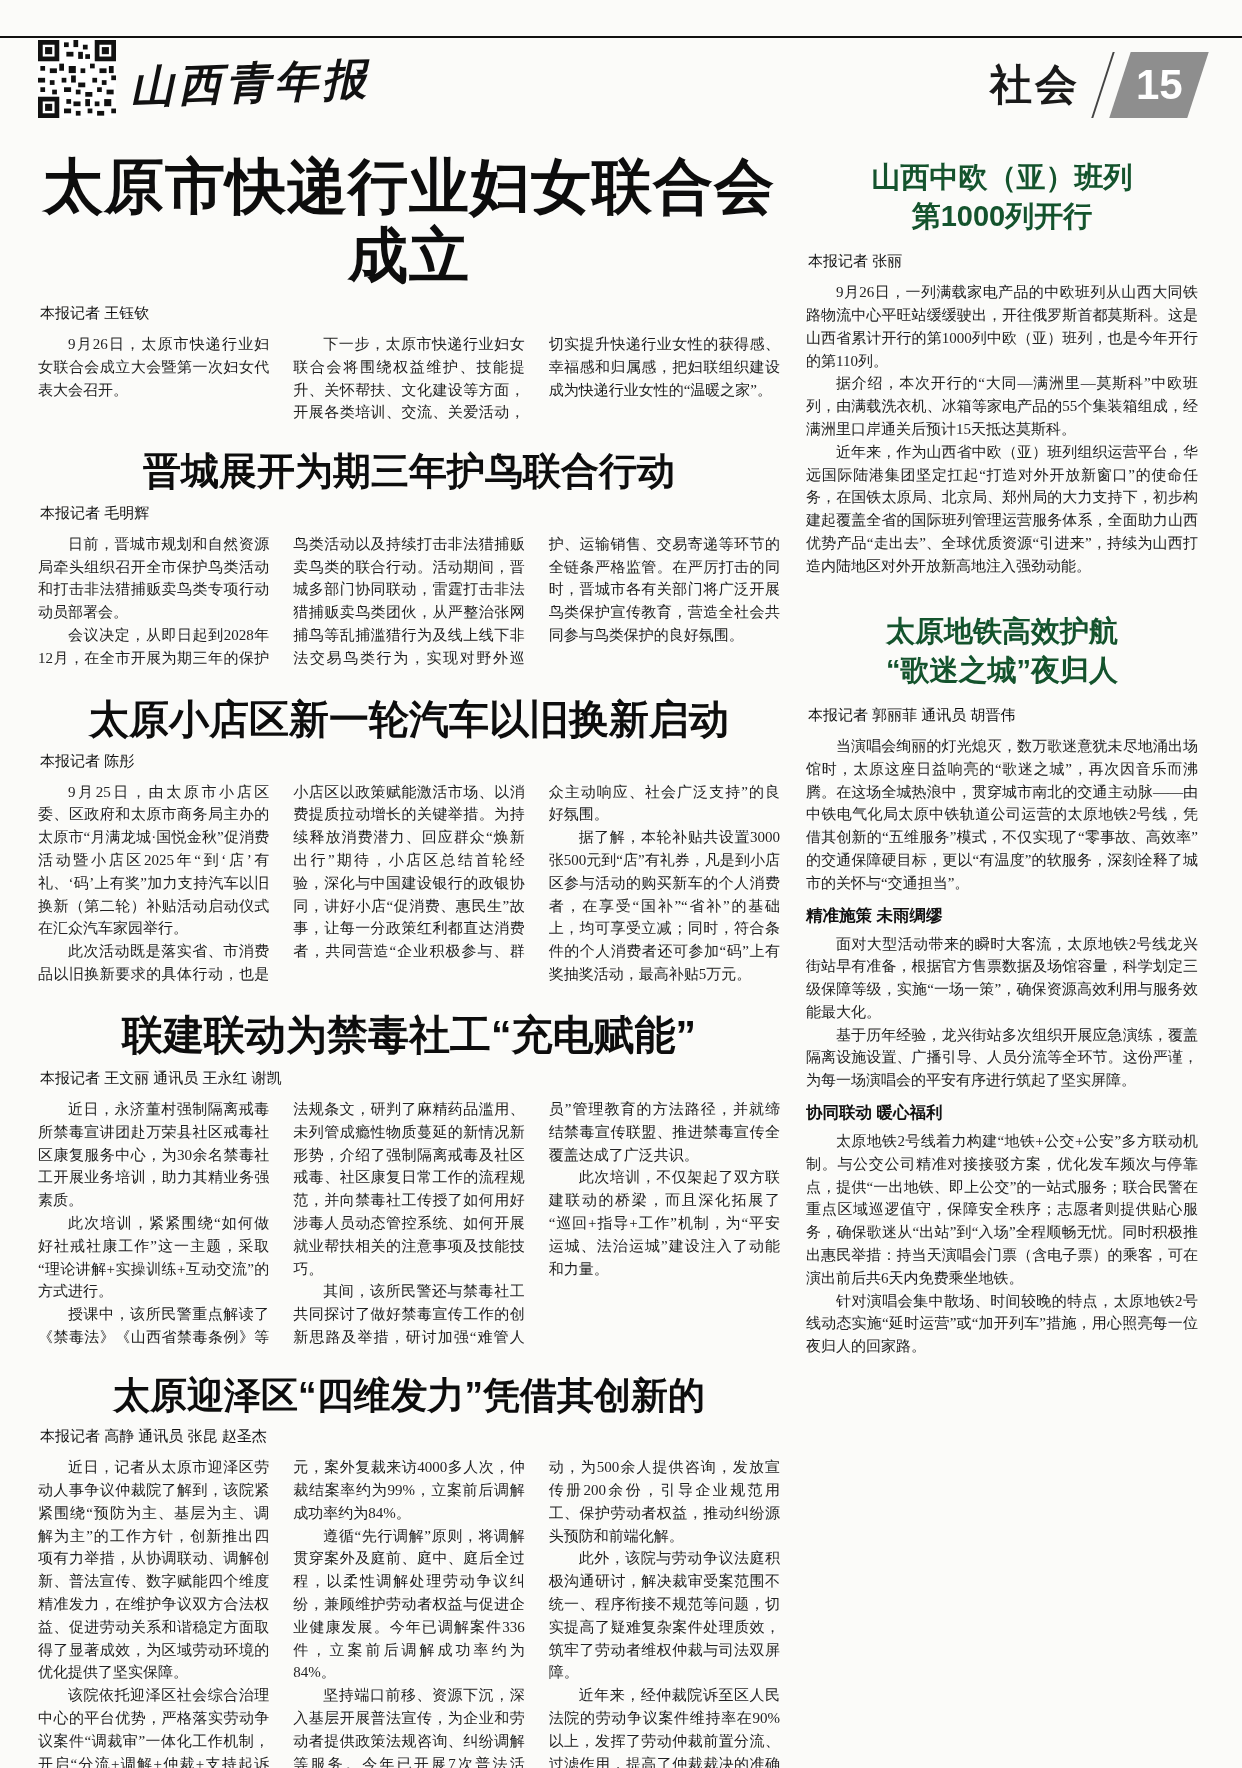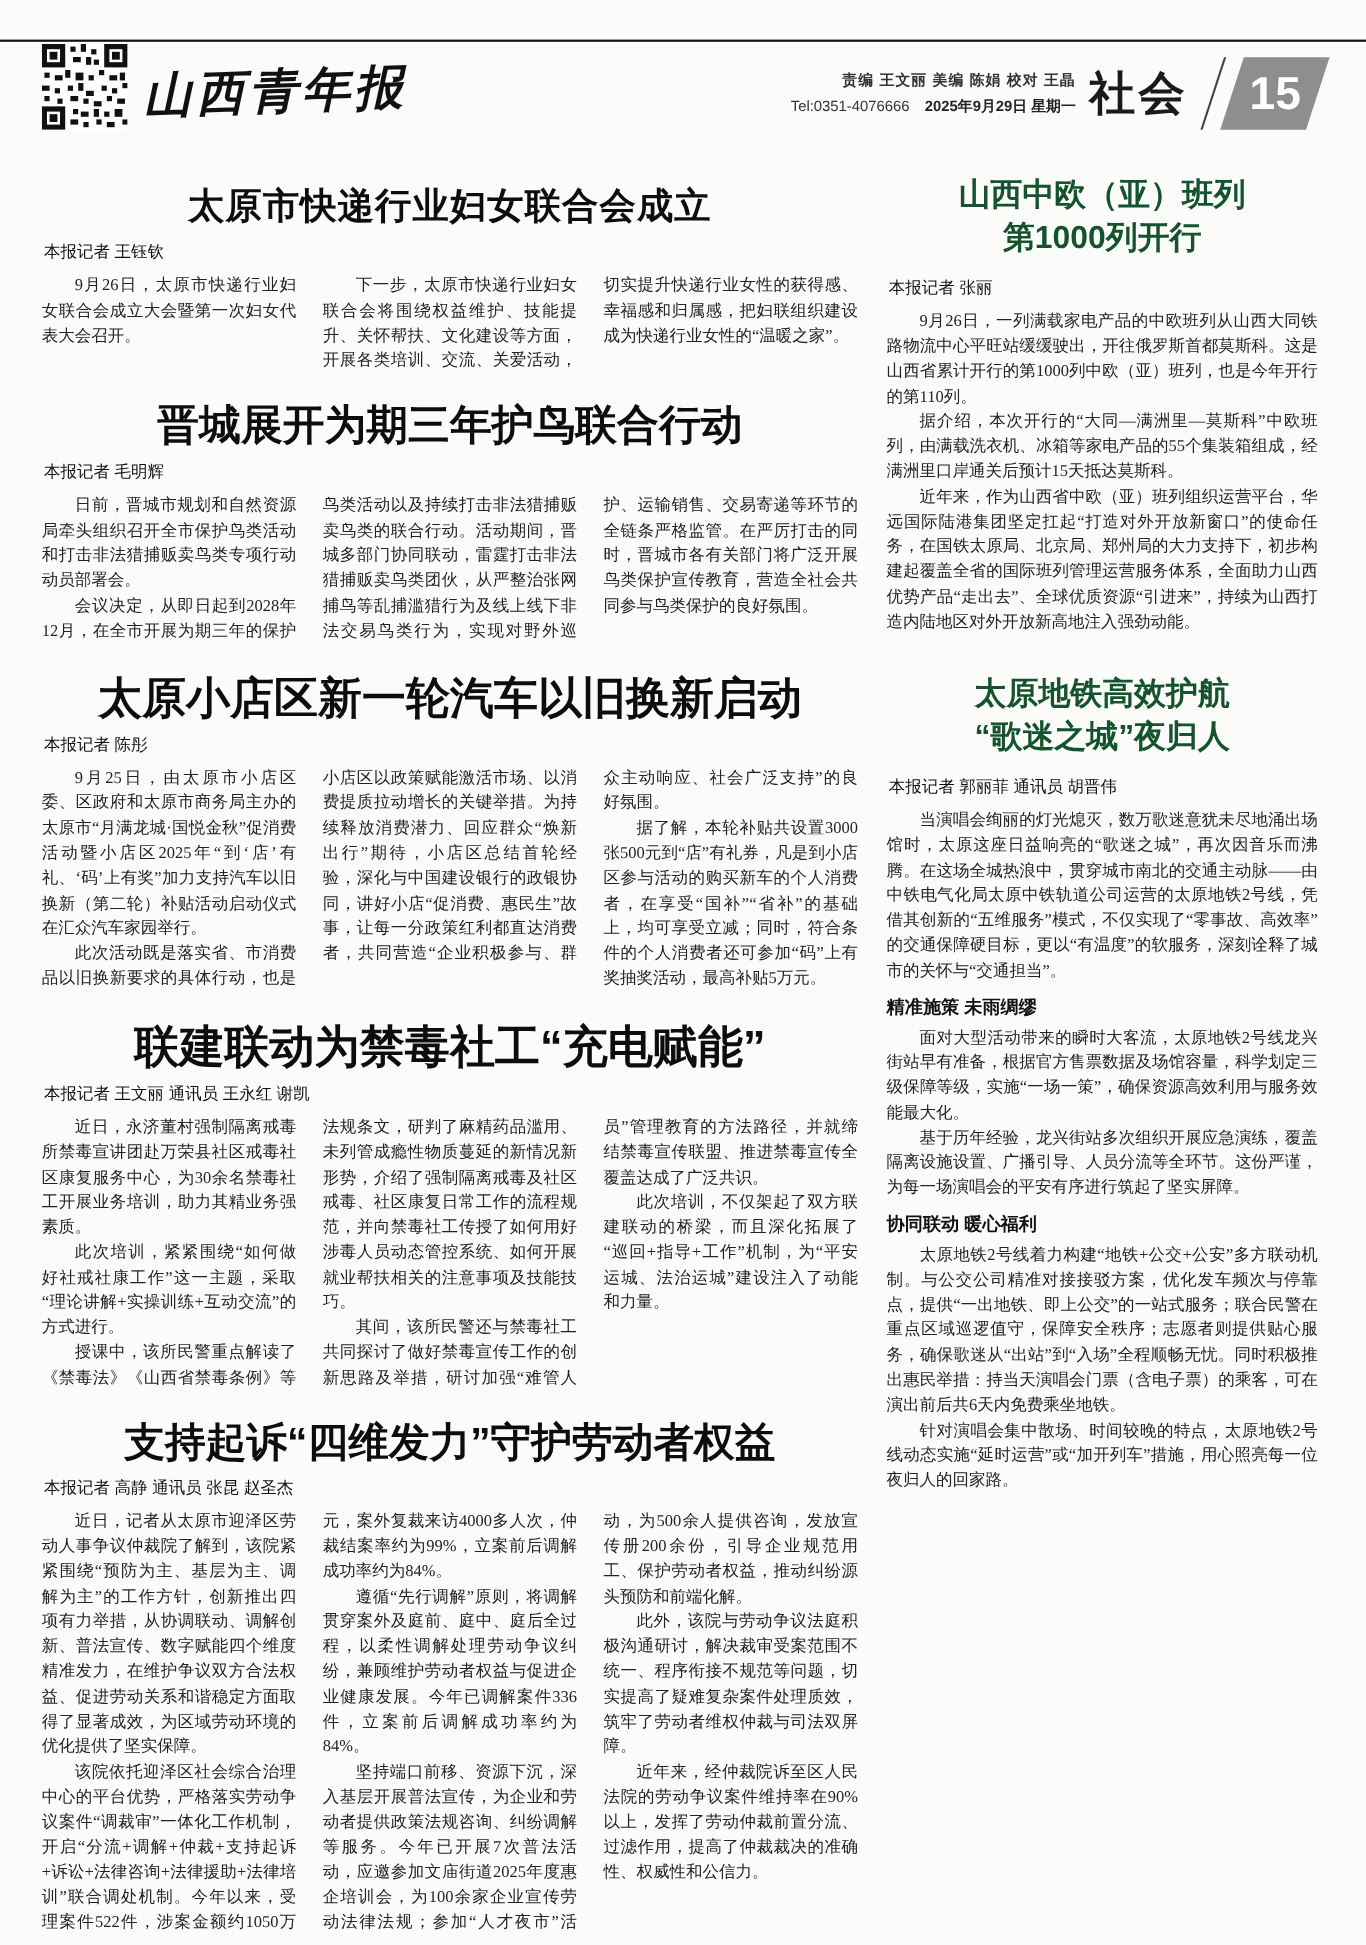--- a/index.html
+++ b/index.html
@@ -36,21 +36,21 @@
 
   
   .content { display:flex; gap:26px; margin-top:10px; }
   .col-left { width:742px; flex:0 0 auto; }
   .col-right { width:392px; flex:0 0 auto; }
 
   h1.headline {
     font-family:"Liberation Sans","DejaVu Sans",sans-serif; font-weight:bold; color:#0d0d0d;
     text-align:center; line-height:1.15;
   }
-  .a1 h1 { font-size:33px; letter-spacing:1px; margin:28px 0 14px 0; }
+  .a1 h1 { font-size:60px; letter-spacing:1px; margin:12px 0 14px 0; }
   .a2 h1 { font-size:38px; margin:26px 0 10px 0; }
   .a3 h1 { font-size:40px; margin:26px 0 10px 0; }
   .a4 h1 { font-size:41px; margin:26px 0 10px 0; }
   .a5 h1 { font-size:37px; margin:26px 0 10px 0; }
 
   .byline {
     font-family:"Liberation Sans","DejaVu Sans",sans-serif; font-weight:normal;
     font-size:15px; margin:6px 0 10px 2px; color:#111;
   }
   .body3 { column-count:3; column-gap:24px; }
@@ -127,27 +127,20 @@
           <rect x="28" y="25" width="3" height="3"></rect>
           <rect x="31" y="29" width="2" height="2"></rect>
         <rect x="11" y="29" width="3" height="2"></rect>
           <rect x="16" y="30" width="2" height="2"></rect>
           <rect x="21" y="29" width="2" height="2"></rect>
           <rect x="25" y="30" width="3" height="2"></rect>
       </g>
     </svg>
     <div class="logo">山西青年报</div>
     <div class="mast-right">
-      <div class="mast-info">
-        <div class="row1">责编 王文丽  美编 陈娟  校对 王晶</div>
-        <div class="row2">
-          <span>Tel:0351-4076666</span>
-          <span class="date">2025年9月29日 星期一</span>
-        </div>
-      </div>
       <div class="section-name">社会</div>
       <div class="slash"></div>
       <div class="pagenum-box">
         <span>15</span>
       </div>
     </div>
   </div>
 
   <div class="content">
 
@@ -187,21 +180,21 @@
         <div class="body3">
           <p>近日，永济董村强制隔离戒毒所禁毒宣讲团赴万荣县社区戒毒社区康复服务中心，为30余名禁毒社工开展业务培训，助力其精业务强素质。</p>
           <p>此次培训，紧紧围绕“如何做好社戒社康工作”这一主题，采取“理论讲解+实操训练+互动交流”的方式进行。</p>
           <p>授课中，该所民警重点解读了《禁毒法》《山西省禁毒条例》等法规条文，研判了麻精药品滥用、未列管成瘾性物质蔓延的新情况新形势，介绍了强制隔离戒毒及社区戒毒、社区康复日常工作的流程规范，并向禁毒社工传授了如何用好涉毒人员动态管控系统、如何开展就业帮扶相关的注意事项及技能技巧。</p>
           <p>其间，该所民警还与禁毒社工共同探讨了做好禁毒宣传工作的创新思路及举措，研讨加强“难管人员”管理教育的方法路径，并就缔结禁毒宣传联盟、推进禁毒宣传全覆盖达成了广泛共识。</p>
           <p>此次培训，不仅架起了双方联建联动的桥梁，而且深化拓展了“巡回+指导+工作”机制，为“平安运城、法治运城”建设注入了动能和力量。</p>
         </div>
       </div>
 
       <div class="a5">
-        <h1 class="headline">支持起诉“四维发力”守护劳动者权益</h1>
+        <h1 class="headline">太原迎泽区“四维发力”凭借其创新的</h1>
         <div class="byline">本报记者 高静  通讯员 张昆 赵圣杰</div>
         <div class="body3">
           <p>近日，记者从太原市迎泽区劳动人事争议仲裁院了解到，该院紧紧围绕“预防为主、基层为主、调解为主”的工作方针，创新推出四项有力举措，从协调联动、调解创新、普法宣传、数字赋能四个维度精准发力，在维护争议双方合法权益、促进劳动关系和谐稳定方面取得了显著成效，为区域劳动环境的优化提供了坚实保障。</p>
           <p>该院依托迎泽区社会综合治理中心的平台优势，严格落实劳动争议案件“调裁审”一体化工作机制，开启“分流+调解+仲裁+支持起诉+诉讼+法律咨询+法律援助+法律培训”联合调处机制。今年以来，受理案件522件，涉案金额约1050万元，案外复裁来访4000多人次，仲裁结案率约为99%，立案前后调解成功率约为84%。</p>
           <p>遵循“先行调解”原则，将调解贯穿案外及庭前、庭中、庭后全过程，以柔性调解处理劳动争议纠纷，兼顾维护劳动者权益与促进企业健康发展。今年已调解案件336件，立案前后调解成功率约为84%。</p>
           <p>坚持端口前移、资源下沉，深入基层开展普法宣传，为企业和劳动者提供政策法规咨询、纠纷调解等服务。今年已开展7次普法活动，应邀参加文庙街道2025年度惠企培训会，为100余家企业宣传劳动法律法规；参加“人才夜市”活动，为500余人提供咨询，发放宣传册200余份，引导企业规范用工、保护劳动者权益，推动纠纷源头预防和前端化解。</p>
           <p>此外，该院与劳动争议法庭积极沟通研讨，解决裁审受案范围不统一、程序衔接不规范等问题，切实提高了疑难复杂案件处理质效，筑牢了劳动者维权仲裁与司法双屏障。</p>
           <p>近年来，经仲裁院诉至区人民法院的劳动争议案件维持率在90%以上，发挥了劳动仲裁前置分流、过滤作用，提高了仲裁裁决的准确性、权威性和公信力。</p>
         </div>
       </div>

